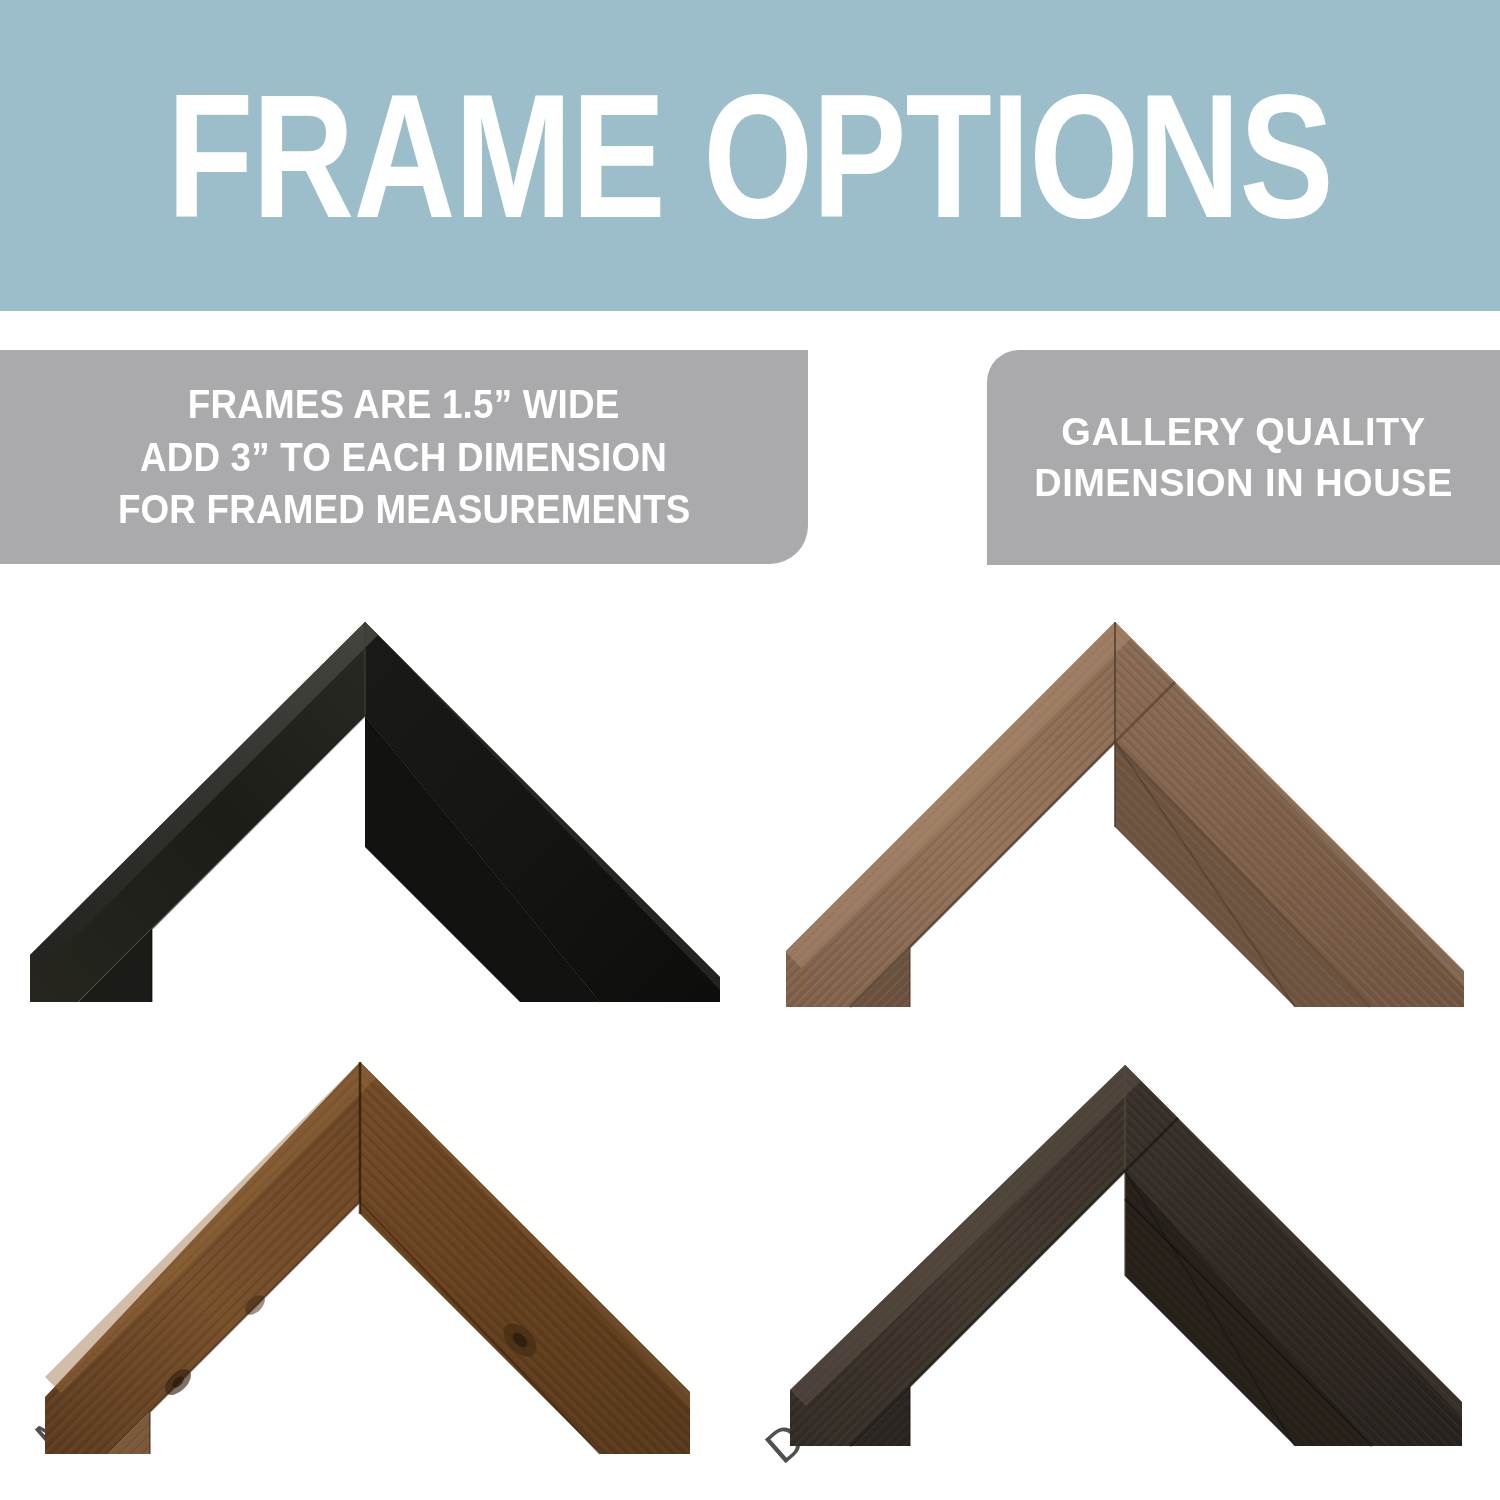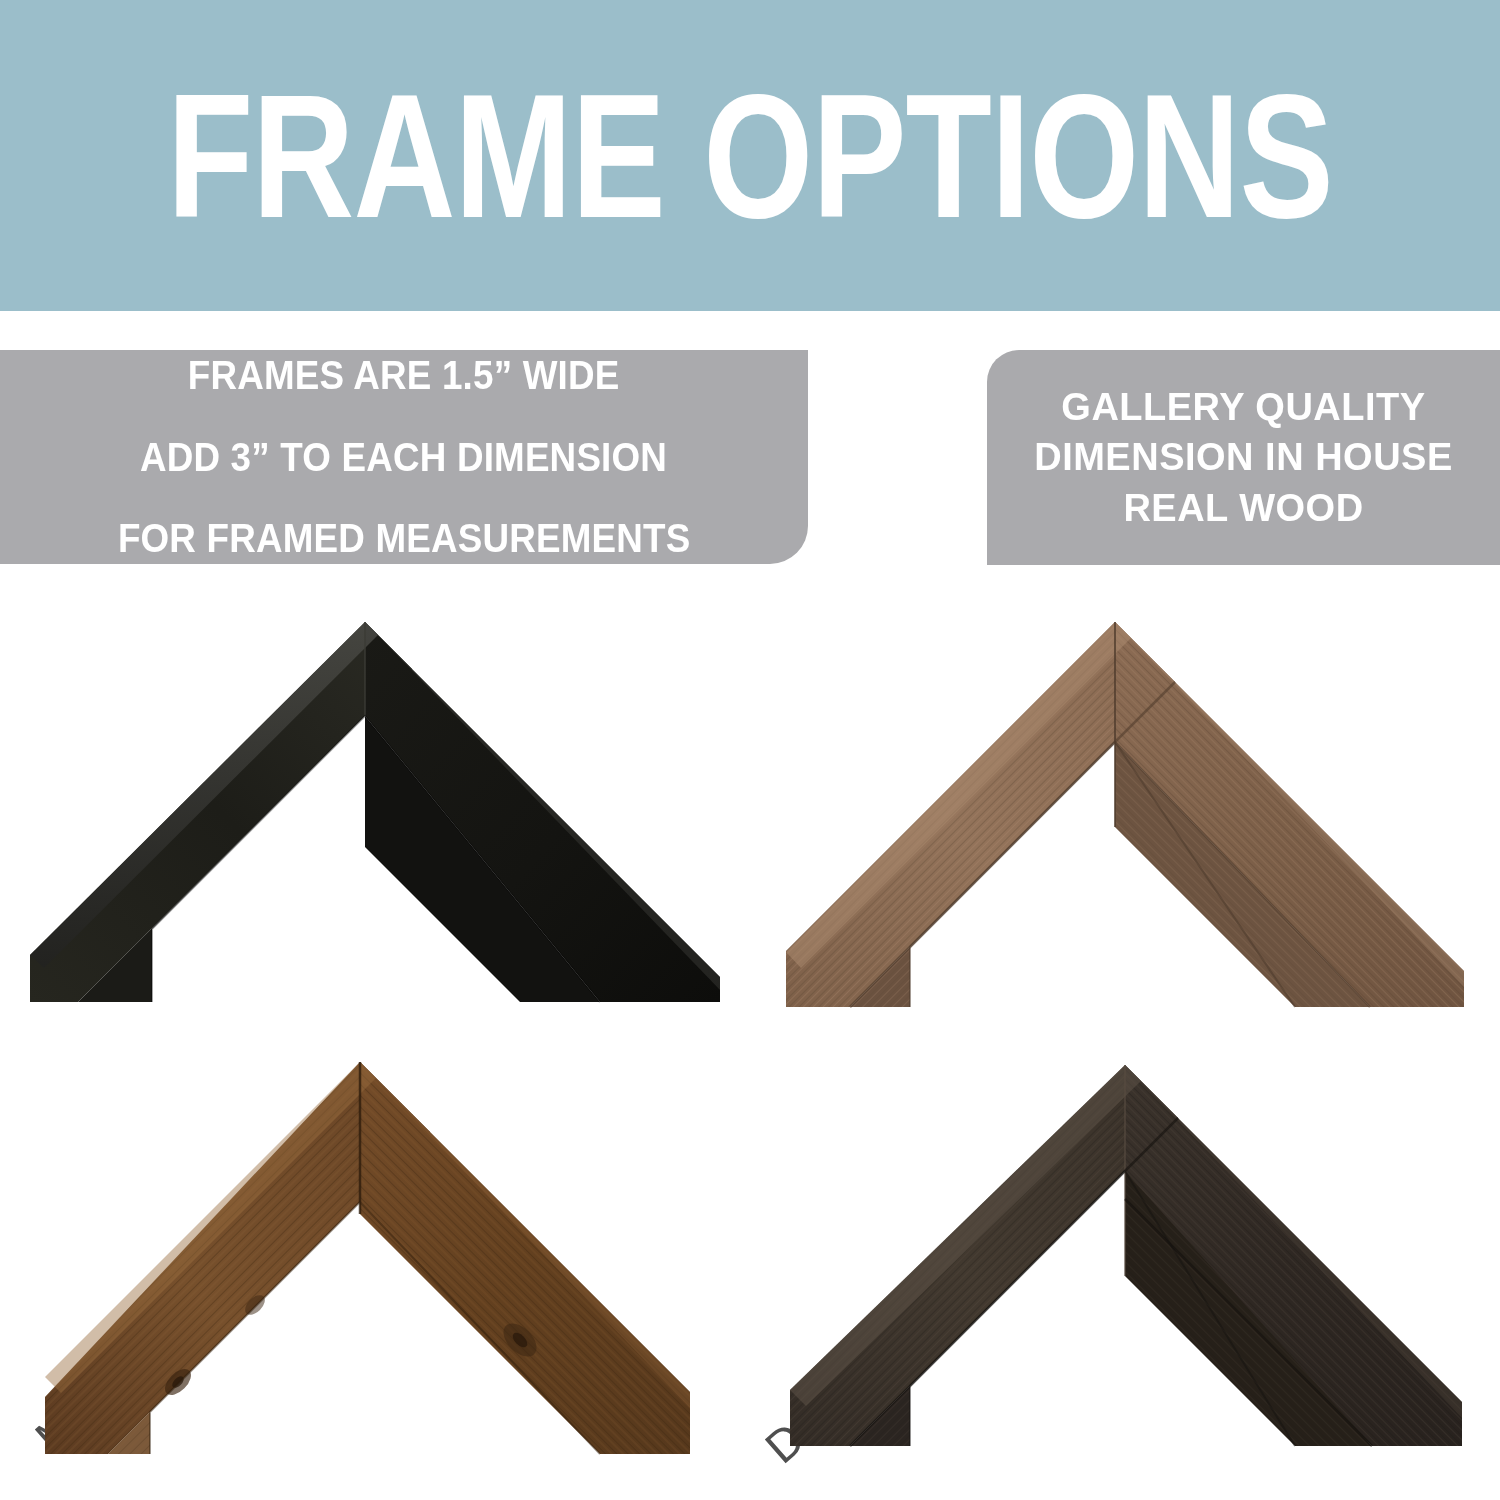--- a/index.html
+++ b/index.html
@@ -35,21 +35,20 @@
     position:absolute;
     background:#aaaaad;
     display:flex; flex-direction:column;
     align-items:center; justify-content:center;
     color:#ffffff;
     text-align:center;
   }
   #info-box-measurements{
     left:0; top:350px; width:808px; height:214px;
     border-radius:0 0 38px 0;
-    gap:29px;
   }
   #info-box-measurements .info-line{
     font-family:"Liberation Sans", sans-serif;
     font-weight:700;
     font-size:40px;
     line-height:1.32;
     letter-spacing:0.2px;
     transform:scaleX(0.92);
     white-space:nowrap;
   }
@@ -99,21 +98,20 @@
 
 <div class="info-box" id="info-box-measurements">
   <div class="info-line">FRAMES ARE 1.5” WIDE</div>
   <div class="info-line">ADD 3” TO EACH DIMENSION</div>
   <div class="info-line">FOR FRAMED MEASUREMENTS</div>
 </div>
 
 <div class="info-box" id="info-box-quality">
   <div class="info-line">GALLERY QUALITY</div>
   <div class="info-line">DIMENSION IN HOUSE</div>
-  <div class="info-line">REAL WOOD</div>
 </div>
 
 <div class="frame-cell" id="frame-cell-midnight">
   <div class="frame-corner">
     <svg viewBox="0 0 750 470" xmlns="http://www.w3.org/2000/svg">
       <defs>
         <linearGradient id="mn-l" x1="0" y1="1" x2="1" y2="0">
           <stop offset="0" stop-color="#26261f"></stop>
             <stop offset="0.5" stop-color="#1d1d18"></stop>
             <stop offset="1" stop-color="#2b2b24"></stop>

